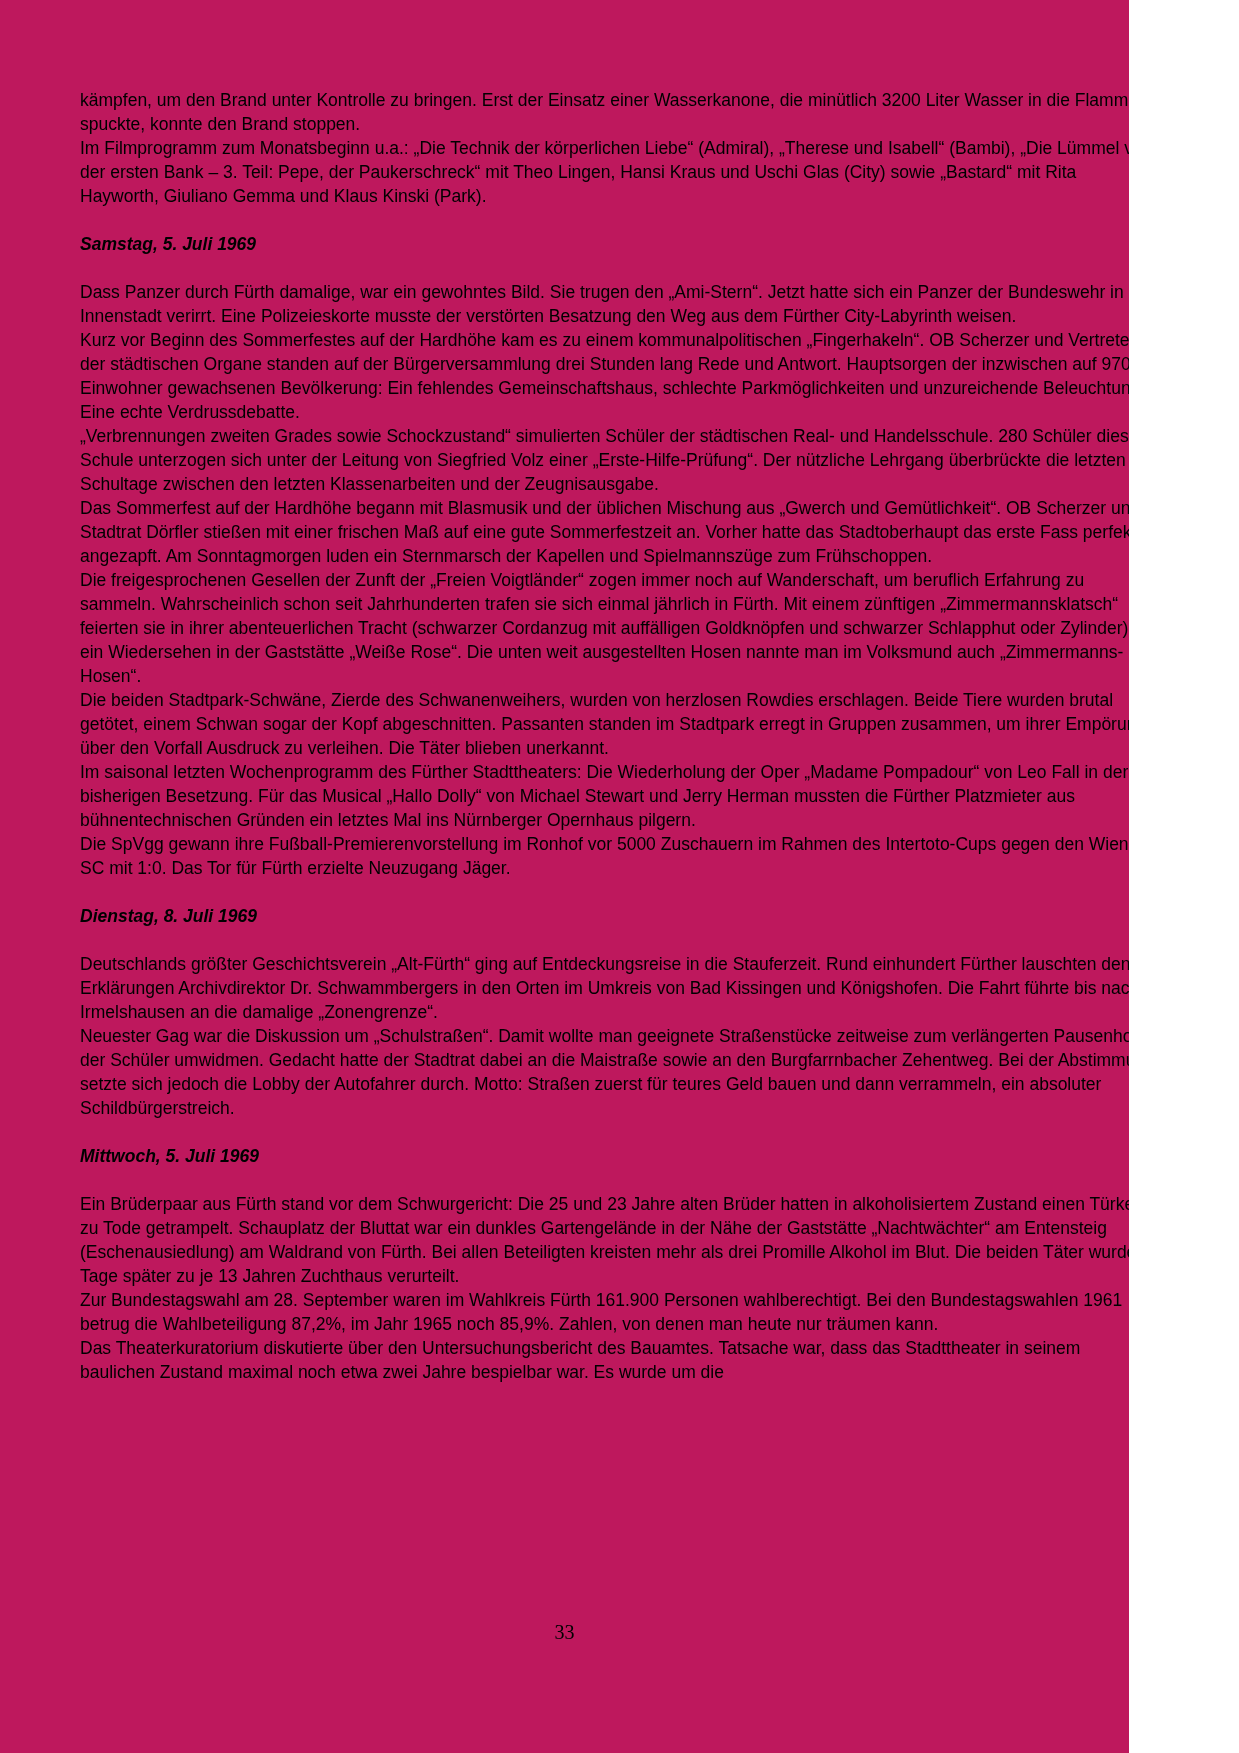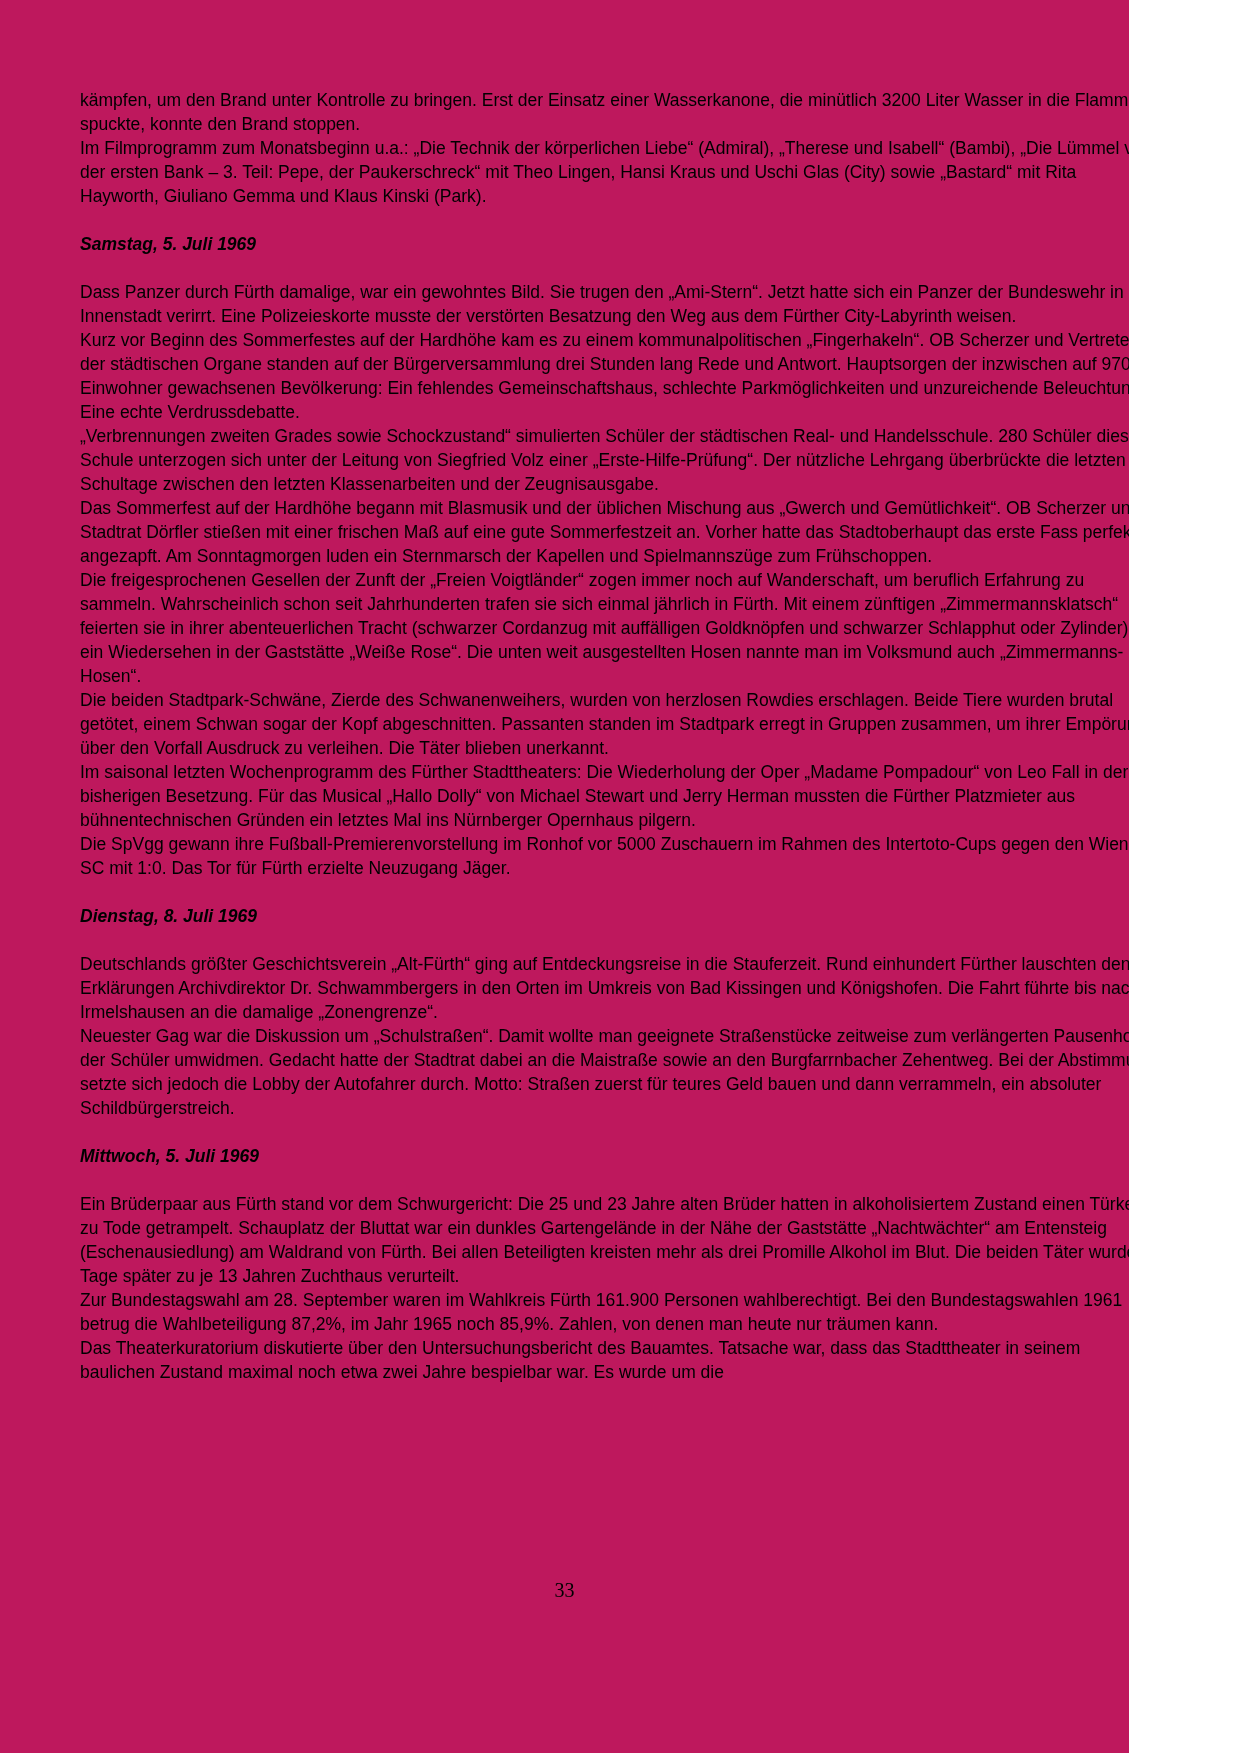--- a/index.html
+++ b/index.html
@@ -32,21 +32,21 @@
     padding: 0;
   }
   .heading {
     font-weight: bold;
     margin: 24px 0 24px 0;
     font-style: italic;
   }
   .page-number {
     position: absolute;
     left: 0;
-    top: 1579px;
+    top: 1621px;
     width: 100%;
     text-align: center;
     font-family: "Liberation Serif", "DejaVu Serif", serif;
     font-size: 20px;
     color: #000000;
   }
 </style>
 </head>
 <body>
 

